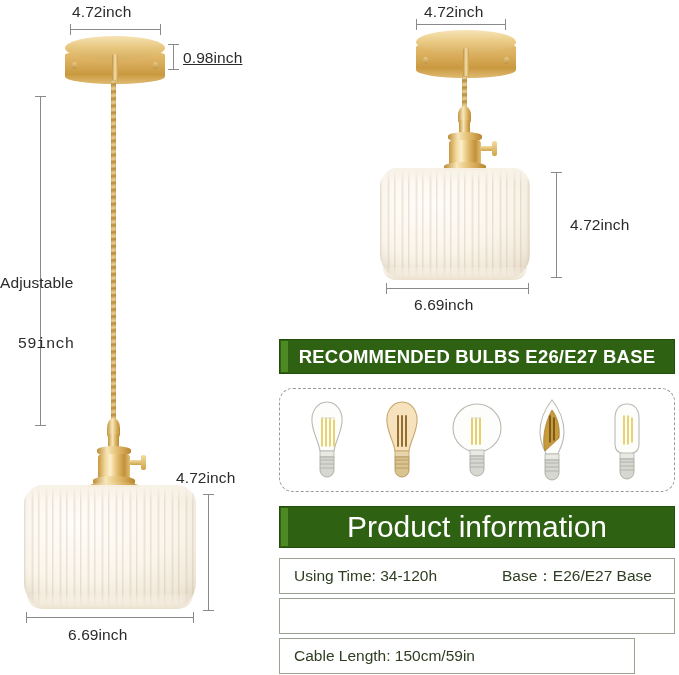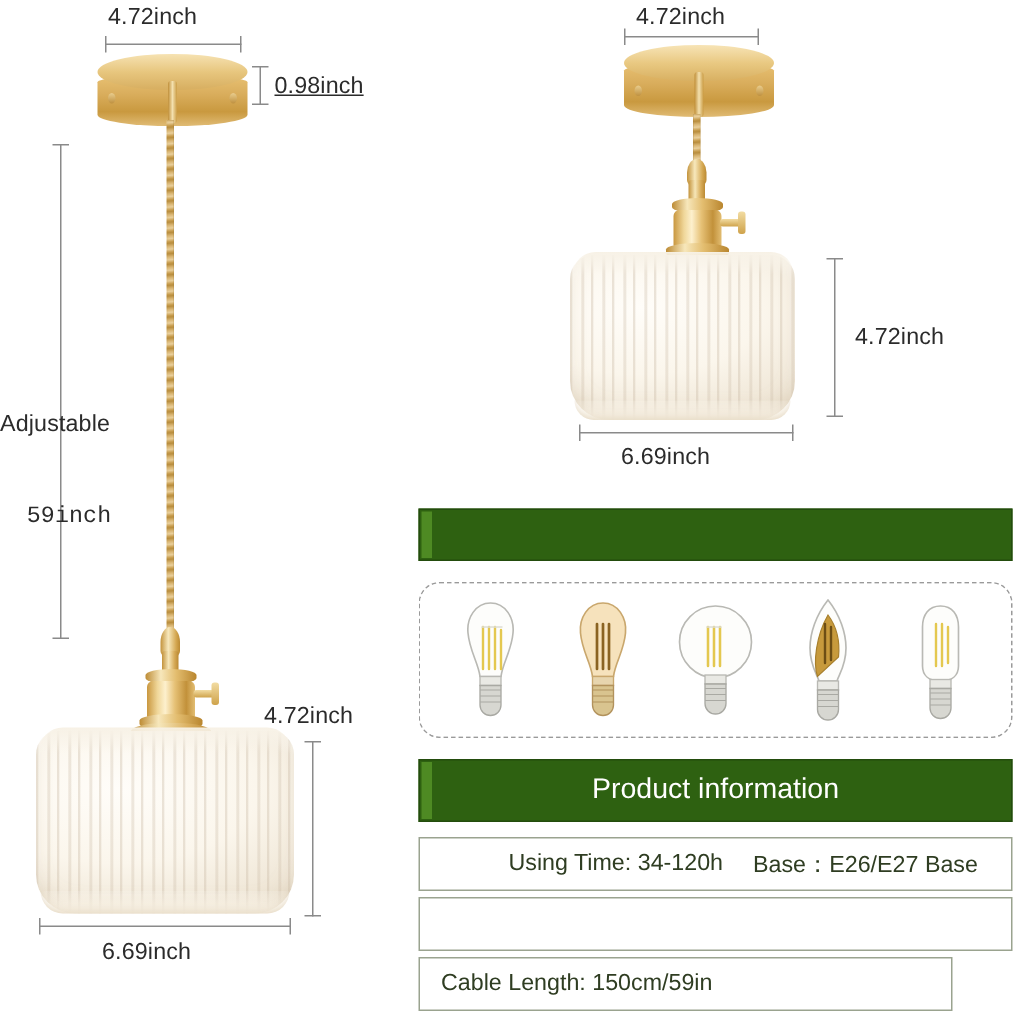--- a/index.html
+++ b/index.html
@@ -219,20 +219,21 @@
 <div class="abs dim-text" style="left:570px;top:215px;">4.72inch</div>
 
 <div class="abs dline-h" style="left:386px;top:288px;width:143px;">
   <div class="cap-v" style="left:0;"></div>
   <div class="cap-v" style="left:142px;"></div>
 </div>
 <div class="abs dim-text" style="left:414px;top:295px;">6.69inch</div>
 
 <div class="banner" style="left:279px;top:339px;width:396px;height:35px;">
   <div class="accent"></div>
+  <div class="banner-title" style="font-size:18.5px;letter-spacing:.2px;">RECOMMENDED BULBS E26/E27 BASE</div>
 </div>
 
 <div class="bulbbox" style="left:279px;top:388px;width:396px;height:104px;padding:0 10px;box-sizing:border-box;">
 
   <div class="bulb">
     <svg width="64" height="88" viewBox="0 0 64 88">
       <path d="M32 6 C42 6 48 16 47 26 C46 38 40 46 39 55 L25 55 C24 46 18 38 17 26 C16 16 22 6 32 6 Z" fill="#fdfdfb" stroke="#b9b9b4" stroke-width="1.1"></path>
       <path d="M27 22 L27 50 M31 22 L31 50 M35 22 L35 50 M39 24 L39 50" stroke="#e4c84f" stroke-width="1.6" fill="none" stroke-linecap="round"></path>
       <path d="M26 22 L40 22" stroke="#dcdcd6" stroke-width="1"></path>
       <rect x="25" y="55" width="14" height="6" fill="#e9e9e4" stroke="#b9b9b4" stroke-width=".9"></rect>
@@ -279,25 +280,25 @@
       <path d="M29 20 L29 48 M33 20 L33 48 M37 22 L37 46" stroke="#e4c84f" stroke-width="1.6" fill="none" stroke-linecap="round"></path>
       <rect x="25" y="57" width="14" height="6" fill="#e9e9e4" stroke="#b9b9b4" stroke-width=".9"></rect>
       <path d="M25 63 h14 v13 a7 7 0 0 1 -14 0 z" fill="#d7d7d1" stroke="#a9a9a3" stroke-width=".9"></path>
       <path d="M25 66 h14 M25 70 h14 M25 74 h14" stroke="#a9a9a3" stroke-width=".8"></path>
     </svg>
   </div>
 </div>
 
 <div class="banner" style="left:279px;top:506px;width:396px;height:42px;">
   <div class="accent"></div>
-  <div class="banner-title" style="font-size:19px;font-weight:normal;">Product information</div>
+  <div class="banner-title" style="font-size:30px;font-weight:normal;">Product information</div>
 </div>
 
 <div class="spec-row" style="left:279px;top:558px;width:396px;height:36px;">
-  <div class="spec-a" style="left:14px;margin-left:45px;">Using Time: 34-120h</div>
+  <div class="spec-a" style="left:14px;">Using Time: 34-120h</div>
   <div class="spec-b" style="left:222px;">Base：E26/E27 Base</div>
 </div>
 
 <div class="spec-row" style="left:279px;top:598px;width:396px;height:36px;">
 </div>
 
 <div class="spec-row" style="left:279px;top:638px;width:356px;height:36px;">
   <div class="spec-a" style="left:14px;">Cable Length: 150cm/59in</div>
 </div>
 

